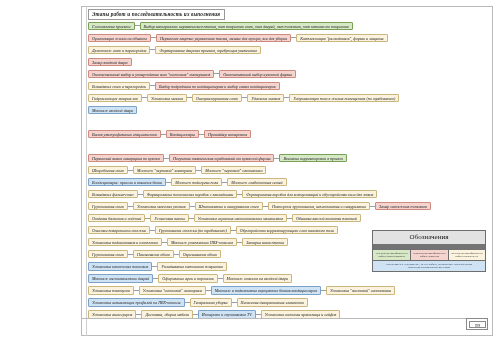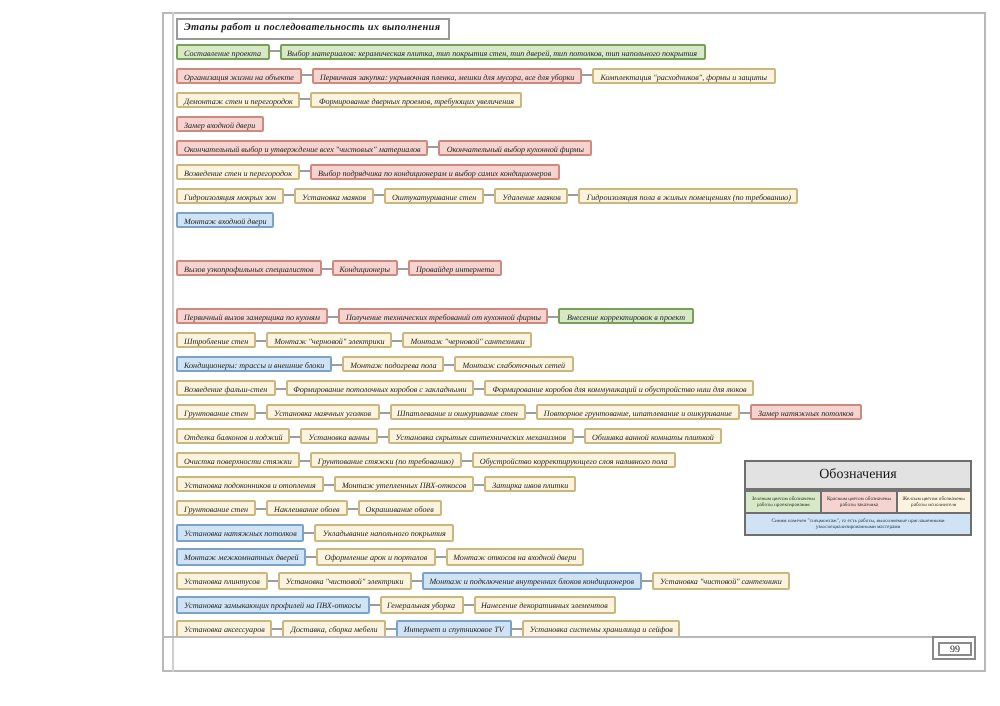--- a/index.html
+++ b/index.html
@@ -87,21 +87,21 @@
   #legend{
     position:absolute;
     left:372px;top:230px;
     width:114px;
     border:1px solid #6e6e6e;
     background:#ffffff;
     box-sizing:border-box;
   }
   #legend-title{
     background:#e2e2e2;
-    border-bottom:2px solid #737373;
+    border-bottom:6px solid #737373;
     text-align:center;
     font-size:7px;
     line-height:13px;
     height:13px;
     color:#161616;
   }
   #legend-cells{
     display:flex;
     border-bottom:1px solid #6e6e6e;
   }

